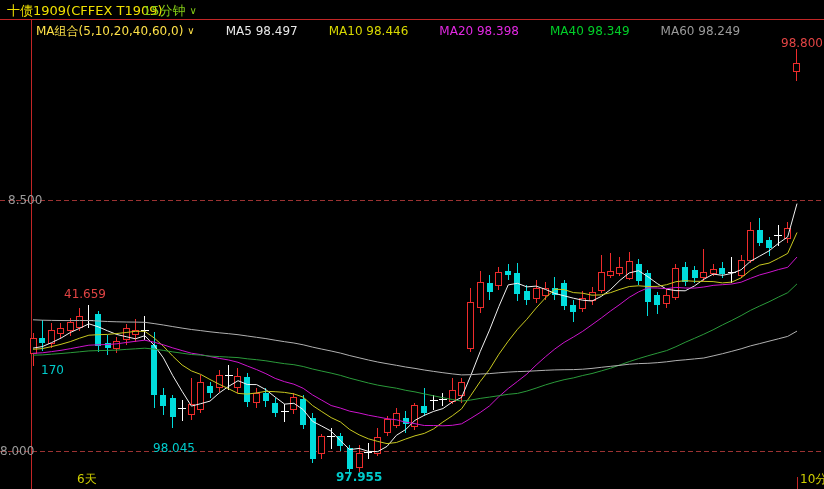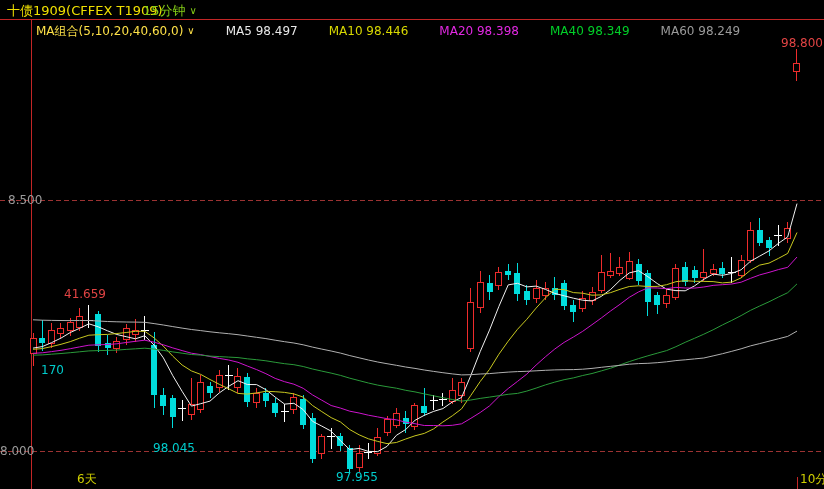--- a/index.html
+++ b/index.html
@@ -206,21 +206,21 @@
   </div>
 
   <div class="ma-bar">
     <span class="ma-group"><span>MA组合(5,10,20,40,60,0)</span><span class="chev">∨</span></span><span id="ma-readouts"><span class="ma-readout" style="color: rgb(232, 232, 232);">MA5 98.497</span><span class="ma-readout" style="color: rgb(216, 216, 0);">MA10 98.446</span><span class="ma-readout" style="color: rgb(226, 40, 226);">MA20 98.398</span><span class="ma-readout" style="color: rgb(0, 208, 40);">MA40 98.349</span><span class="ma-readout" style="color: rgb(154, 154, 154);">MA60 98.249</span></span>
   </div>
 
   <div id="annotations">
       <div style="left: 776px; top: 36px; color: rgb(226, 68, 68); width: 47px; text-align: right;">98.800</div>
       <div style="left: 64px; top: 287px; color: rgb(226, 68, 68);">41.659</div>
       <div style="left: 153px; top: 441px; color: rgb(0, 204, 204);">98.045</div>
-      <div style="left: 336px; top: 470px; color: rgb(0, 204, 204);">97.955</div>
+      <div style="left: 336px; top: 470px; color: rgb(0, 204, 204); font-weight: bold;">97.955</div>
       <div style="left: 33px; top: 363px; color: rgb(0, 204, 204); margin-left: 8px;">170</div>
       <div style="left: 33px; top: 472px; color: rgb(207, 207, 0); margin-left: 44px;">6天</div>
       <div style="left: 800px; top: 472px; color: rgb(207, 207, 0);">10分</div>
       <div style="left: 8px; top: 193px; color: rgb(154, 154, 154);">8.500</div>
       <div style="left: 0px; top: 444px; color: rgb(154, 154, 154);">8.000</div>
     </div>
 
 </div>
 
 </body></html>

